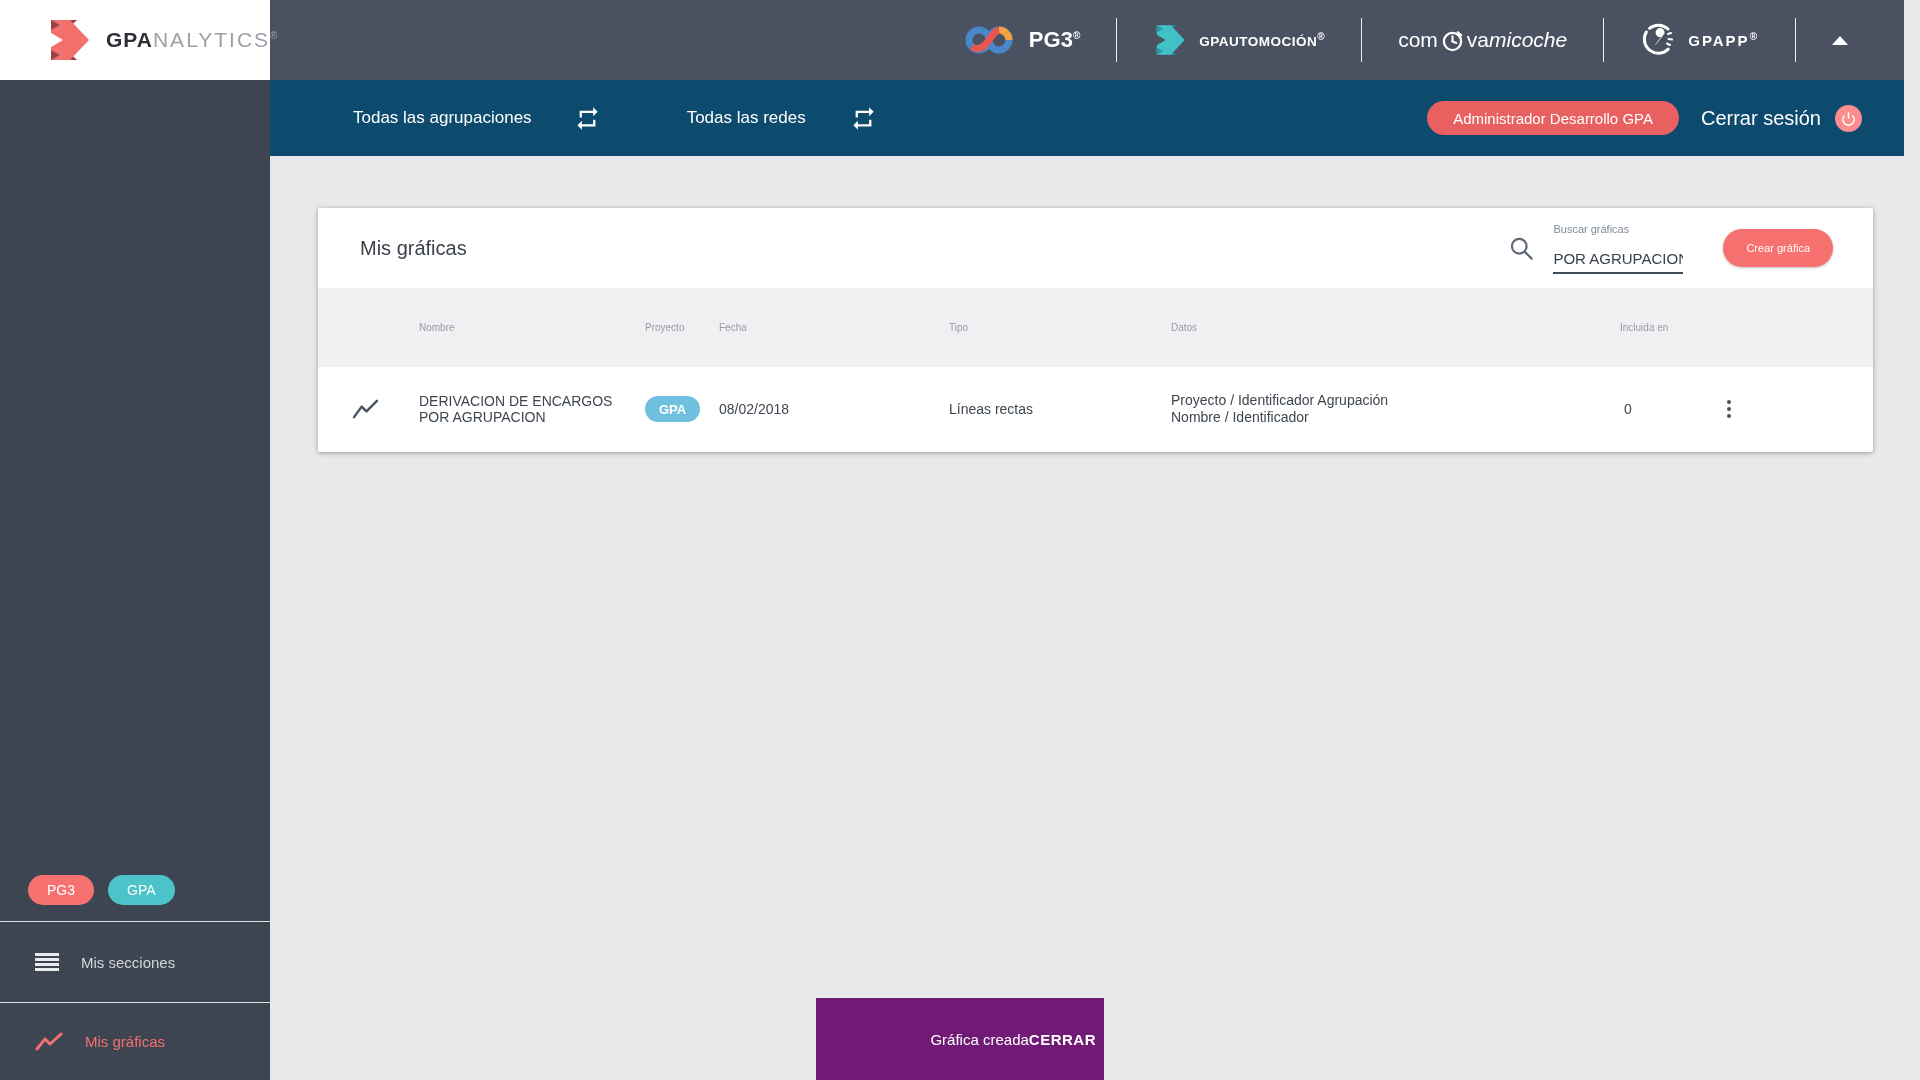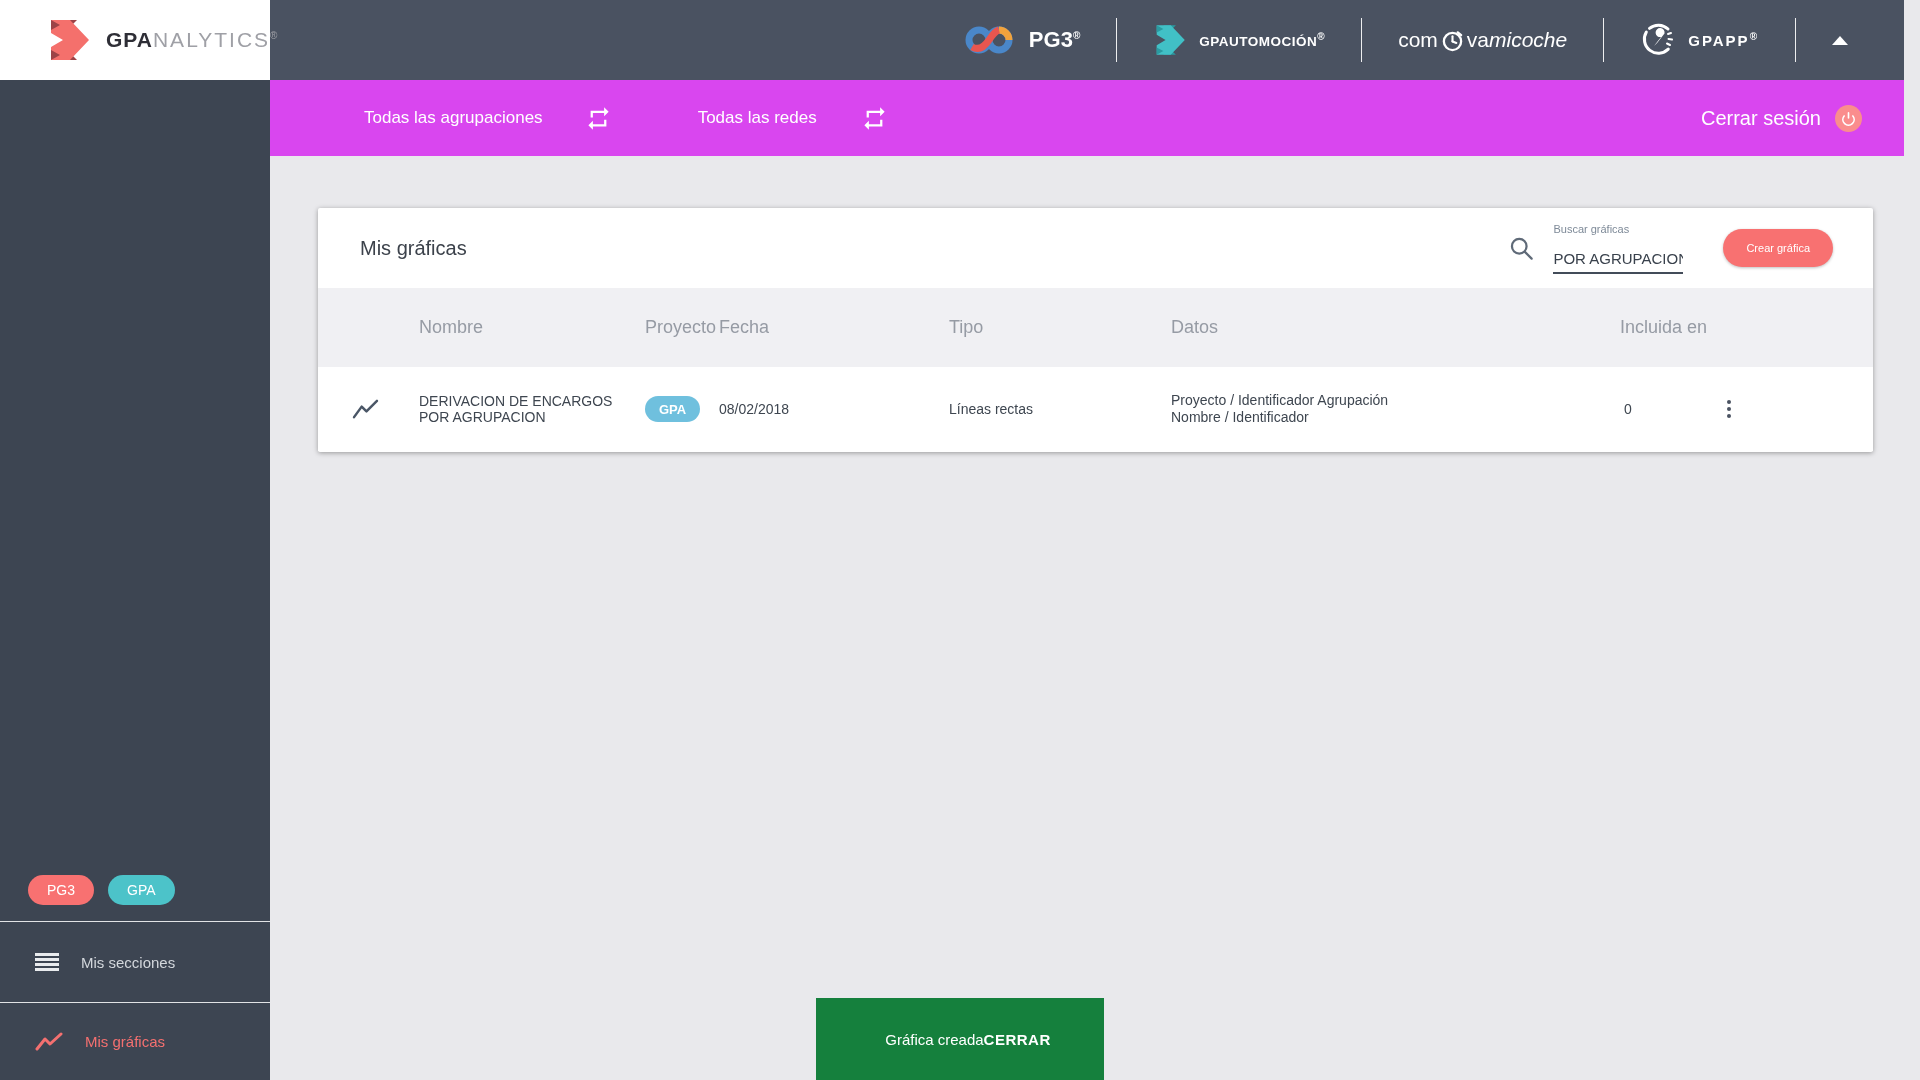--- a/index.html
+++ b/index.html
@@ -39,22 +39,22 @@
   .pg3-text { font-size:22px; font-weight:bold; }
   .sup { font-size:10px; vertical-align:super; }
   .gpauto-text { font-size:13.5px; font-weight:bold; letter-spacing:0.5px; }
   .comv-text { font-size:21px; font-weight:normal; display:flex; align-items:center; gap:3px; }
   .comv-text .it { font-style:italic; }
   .gpapp-text { font-size:15px; font-weight:bold; letter-spacing:2px; }
   .caret-up { width:0; height:0; border-left:8px solid transparent; border-right:8px solid transparent;
               border-bottom:9px solid #ffffff; cursor:pointer; }
 
   
-  .filterbar { position:absolute; left:270px; top:80px; right:0; height:76px; background:#d946ef;
-               display:flex; align-items:center; color:#fff;padding-left:11px; }
+  .filterbar { position:absolute; left:270px; top:80px; right:0; height:76px; background:#0c4a6e;
+               display:flex; align-items:center; color:#fff; }
   .fb-label { font-size:17px; }
   .fb-label-1 { margin-left:83px; }
   .fb-icon-1 { margin-left:42px; }
   .fb-label-2 { margin-left:86px; }
   .fb-icon-2 { margin-left:44px; }
   .fb-right { margin-left:auto; display:flex; align-items:center; margin-right:42px; }
   .user-pill { background:#e86060; border-radius:17px; height:34px; padding:0 26px; font-size:15px;
                display:flex; align-items:center; margin-right:22px; }
   .logout-label { font-size:20px; margin-right:14px; cursor:pointer; }
   .power-btn { width:27px; height:27px; border-radius:50%; background:#fa8d8d; display:flex;
@@ -71,36 +71,36 @@
   .field-label { font-size:11px; color:#7e8a98; margin-bottom:3px; }
   .field-input { border:none; outline:none; border-bottom:2px solid #434c59; font-size:15px;
                  color:#39414c; padding:0 0 5px 0; width:130px; background:transparent;
                  font-family:"Liberation Sans", sans-serif; }
   .btn-create { height:38px; border:none; border-radius:19px; background:#f87171; color:#fff;
                 font-size:11px; padding:0 23px; cursor:pointer; box-shadow:0 1px 3px rgba(0,0,0,0.25);
                 font-family:"Liberation Sans", sans-serif; }
 
   .grid-cols { display:grid; grid-template-columns:101px 226px 74px 230px 222px 443px 106px 1fr;
                align-items:center; }
-  .thead { height:79px; background:#f0f0f3; color:#969ba4; font-size:18px; }
+  .thead { height:79px; background:#f0f0f3; color:#969ba4; font-size:10px; }
   .th-incluida { padding-left:6px; }
   .trow { height:84px; background:#fff; color:#3e4650; font-size:14px; }
   .cell-icon { padding-left:34px; display:flex; }
   .cell-name { max-width:215px; line-height:16px; }
   .badge { display:inline-flex; background:#6fc0de; color:#fff; font-weight:bold; font-size:13px;
            border-radius:13px; height:26px; padding:0 14px; align-items:center; width:fit-content; }
   .cell-datos { line-height:17px; }
   .cell-zero { padding-left:10px; }
   .kebab { display:flex; flex-direction:column; gap:3px; width:18px; align-items:center; cursor:pointer; }
   .kebab span { width:4px; height:4px; border-radius:50%; background:#4a5261; }
 
   
-  .snackbar { position:absolute; left:816px; bottom:0; width:288px; height:82px; background:#15803d;
-              color:#fff; display:flex; align-items:center; justify-content:center;
-              padding:0 14px 0 30px; font-size:15px; }
+  .snackbar { position:absolute; left:816px; bottom:0; width:288px; height:82px; background:#701a75;
+              color:#fff; display:flex; align-items:center; justify-content:flex-end;
+              padding:0 8px 0 30px; font-size:15px; }
   .snackbar-action { font-weight:bold; letter-spacing:0.5px; cursor:pointer; }
 
   svg { display:block; }
 </style>
 </head>
 <body>
 
 <div class="app">
 
   <div class="logo-box">
@@ -207,20 +207,23 @@
           <path fill="#fff" d="M7 7h10v3l4-4-4-4v3H5v6h2V7zm10 10H7v-3l-4 4 4 4v-3h12v-6h-2v4z"></path>
         </svg>
     </span>
     <span class="fb-label fb-label-2">Todas las redes</span>
     <span class="fb-icon-2">
       <svg width="27" height="27" viewBox="0 0 24 24">
           <path fill="#fff" d="M7 7h10v3l4-4-4-4v3H5v6h2V7zm10 10H7v-3l-4 4 4 4v-3h12v-6h-2v4z"></path>
         </svg>
     </span>
     <div class="fb-right">
+      <div class="user-pill">
+        <span>Administrador Desarrollo GPA</span>
+      </div>
       <span class="logout-label">Cerrar sesión</span>
       <span class="power-btn">
         <svg width="15" height="15" viewBox="0 0 24 24">
           <path d="M5 8 a9 9 0 1 0 14 0" fill="none" stroke="#fff" stroke-width="2.6" stroke-linecap="round"></path>
           <line x1="12" y1="3" x2="12" y2="11" stroke="#fff" stroke-width="2.6" stroke-linecap="round"></line>
         </svg>
       </span>
     </div>
   </div>
 

